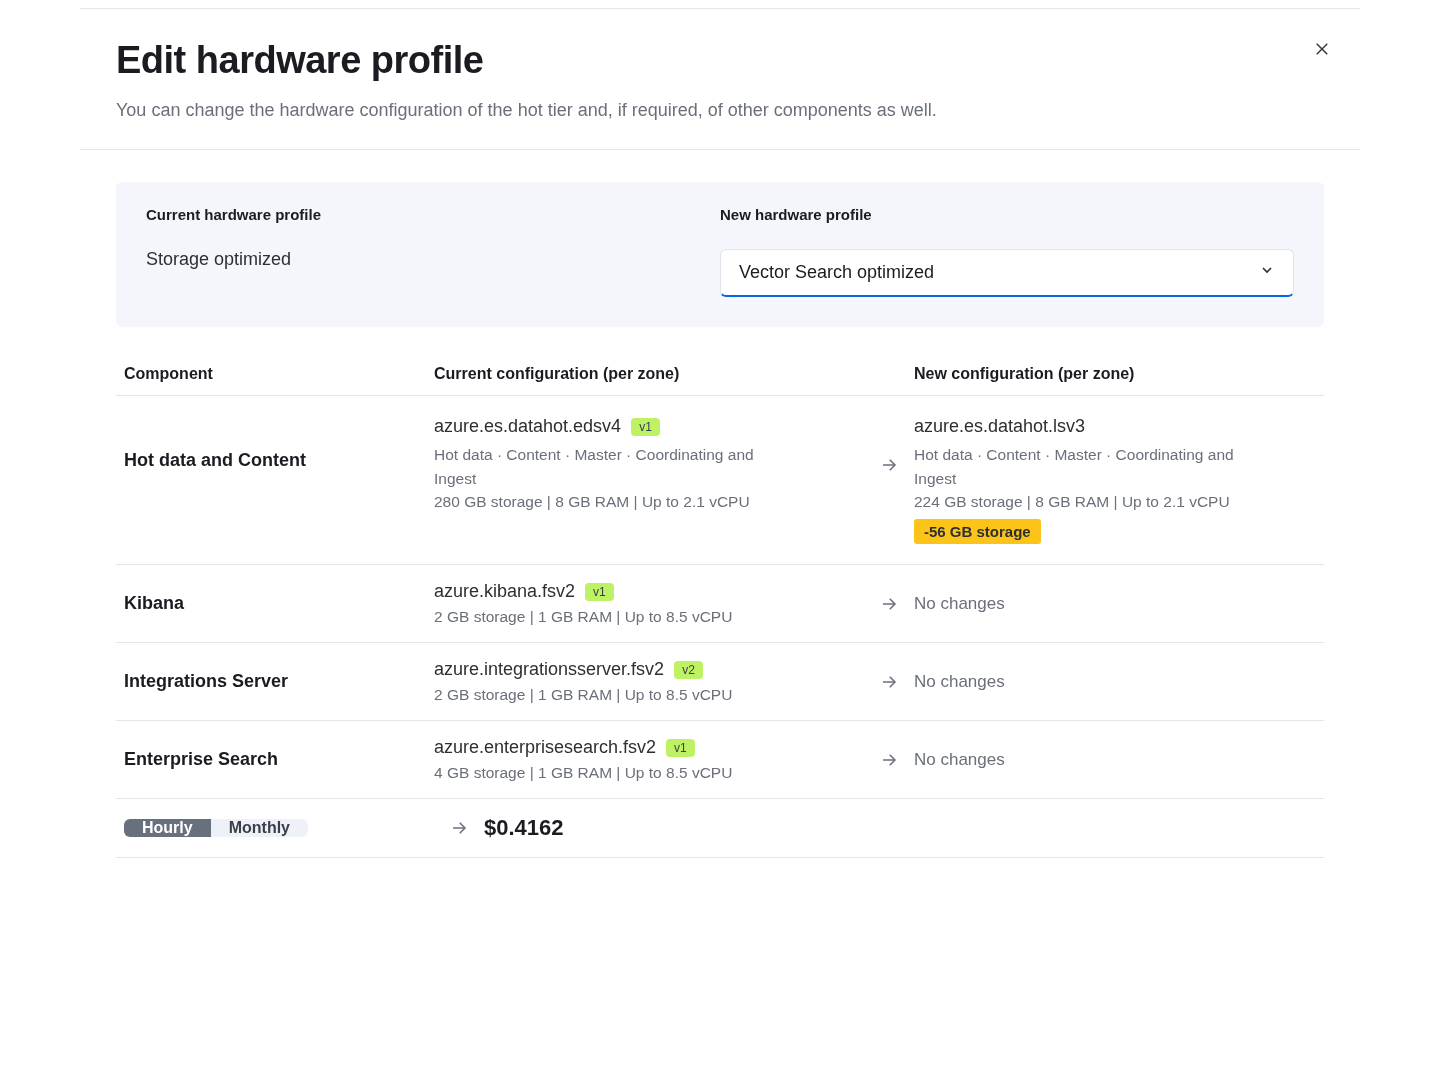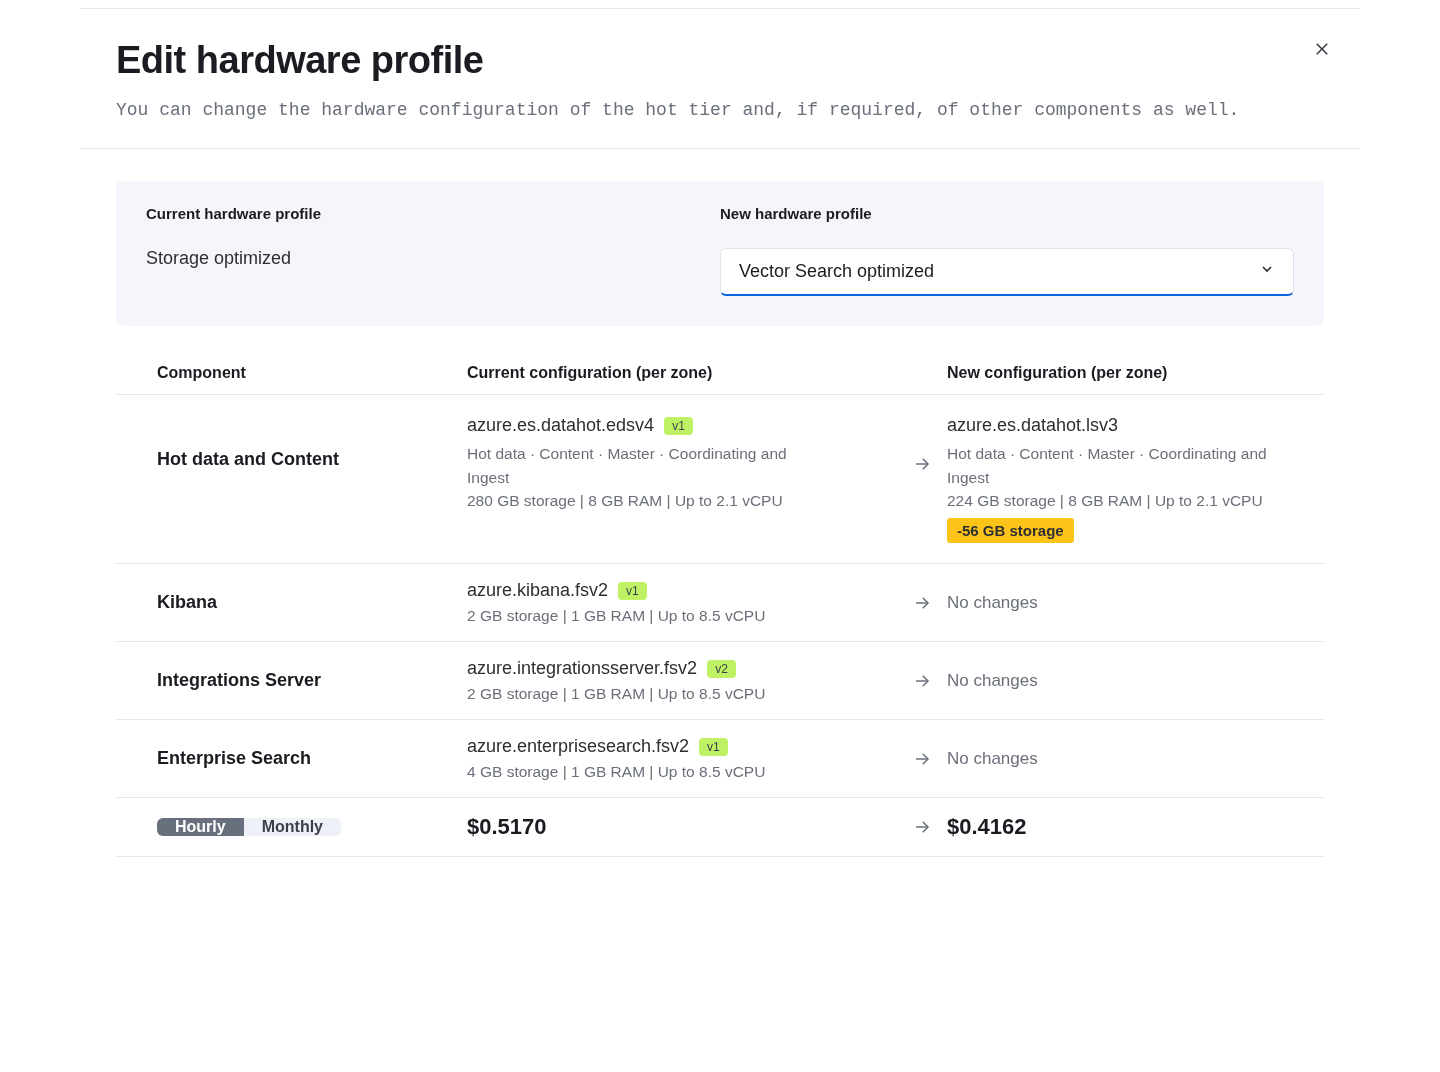--- a/index.html
+++ b/index.html
@@ -26,21 +26,20 @@
   .header h1 {
     font-size: 38px;
     font-weight: 700;
     margin: 0 0 18px 0;
     letter-spacing: -0.5px;
   }
   .header p {
     margin: 0;
     color: #6a6f7a;
     font-size: 18px;
-    font-family: Liberation Mono, monospace;
   }
   .close-btn {
     position: absolute;
     top: 26px;
     right: 22px;
     width: 32px;
     height: 32px;
     cursor: pointer;
     display: flex;
     align-items: center;
@@ -88,21 +87,21 @@
   .table {
     margin: 28px 36px 0 36px;
   }
   .thead {
     display: flex;
     padding: 10px 8px 12px 8px;
     border-bottom: 1px solid #e4e6ea;
     font-weight: 700;
     font-size: 16px;
   }
-  .col-comp { width: 310px; flex: 0 0 310px; margin-left: 33px; }
+  .col-comp { width: 310px; flex: 0 0 310px; }
   .col-cur  { width: 430px; flex: 0 0 430px; }
   .col-arr  { width: 50px;  flex: 0 0 50px; display:flex; align-items:center; justify-content:center; }
   .col-new  { flex: 1; }
   .trow {
     display: flex;
     padding: 16px 8px;
     border-bottom: 1px solid #e4e6ea;
     align-items: center;
   }
   .comp-name { font-weight: 700; font-size: 18px; }
@@ -319,23 +318,20 @@
       </div>
     </div>
 
     <div class="footer-row">
       <div class="col-comp">
         <div class="toggle-group">
           <button class="toggle-btn toggle-active">Hourly</button>
           <button class="toggle-btn toggle-inactive">Monthly</button>
         </div>
       </div>
-      <div class="col-cur">
-        <span class="price">$0.5170</span>
-      </div>
       <div class="col-arr arrow-icon">
         <svg viewBox="0 0 24 24" fill="none" stroke="currentColor" stroke-width="2">
             <line x1="4" y1="12" x2="20" y2="12"></line>
             <polyline points="13 5 20 12 13 19"></polyline>
           </svg>
       </div>
       <div class="col-new">
         <span class="price">$0.4162</span>
       </div>
     </div>

